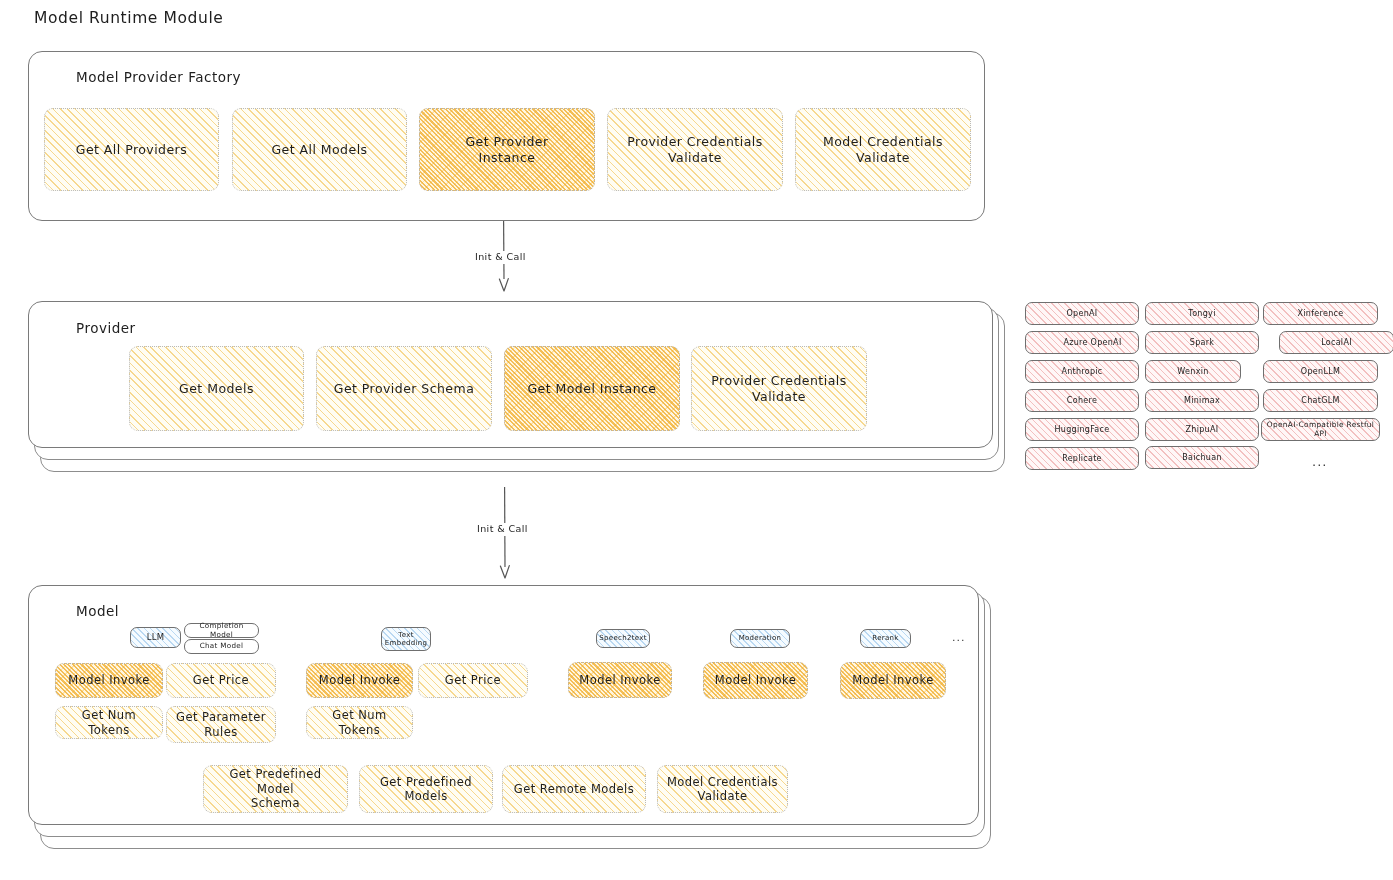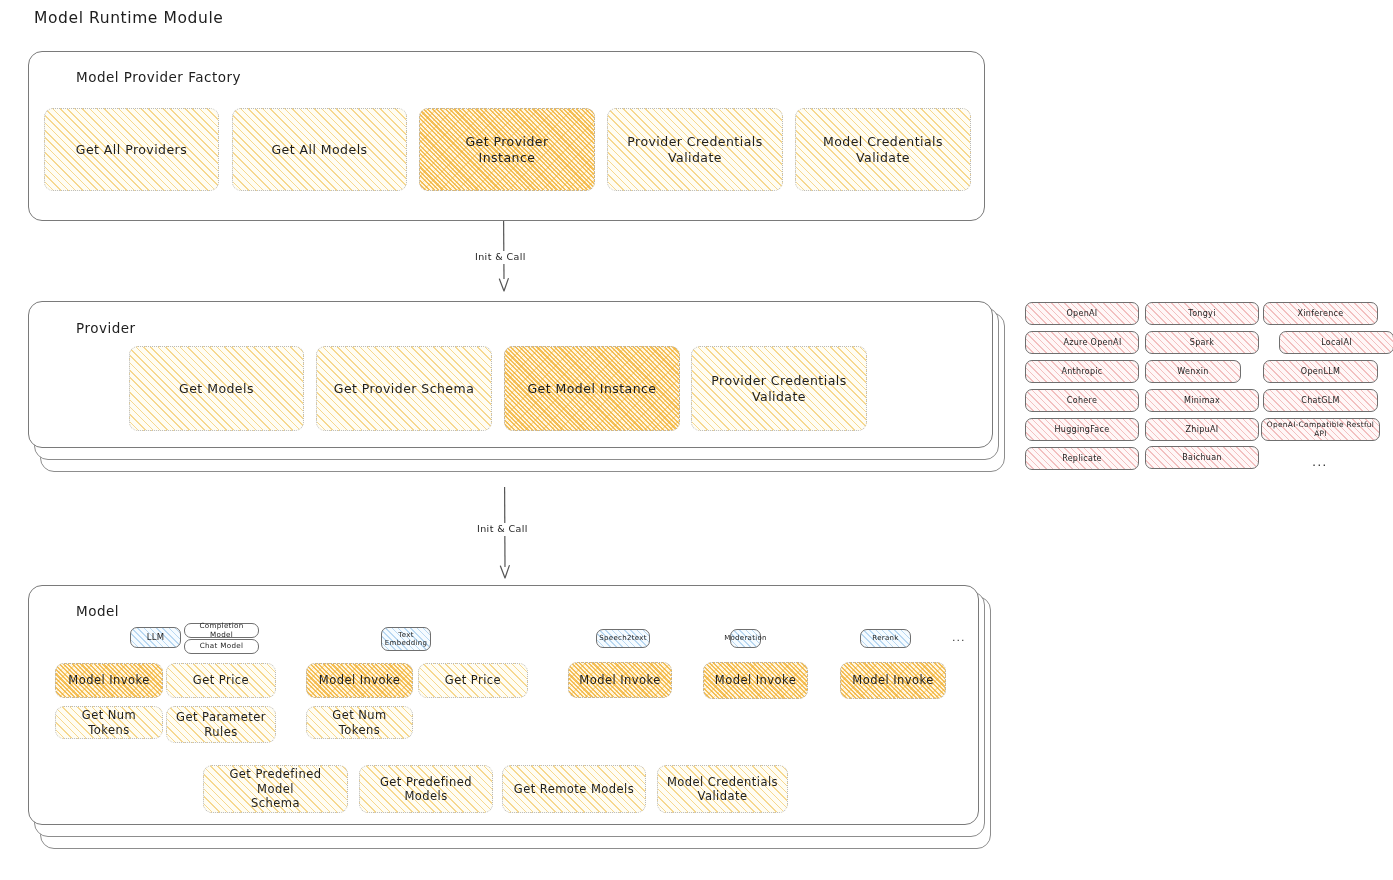--- a/index.html
+++ b/index.html
@@ -265,21 +265,21 @@
   <div class="tag fill-blue hand" style="left:381px; top:627px; width:50px; height:24px; font-size:7px;">Text
 Embedding</div>
 
   <div class="box fill-orange hand" style="left:306px; top:663px; width:107px; height:35px; font-size:11.5px;">Model Invoke</div>
   <div class="box fill-yellow hand" style="left:418px; top:663px; width:110px; height:35px; font-size:11.5px;">Get Price</div>
   <div class="box fill-yellow hand" style="left:306px; top:706px; width:107px; height:33px; font-size:11.5px;">Get Num Tokens</div>
 
   <div class="tag fill-blue hand" style="left:596px; top:629px; width:54px; height:19px; font-size:7px;">Speech2text</div>
   <div class="box fill-orange hand" style="left:568px; top:662px; width:104px; height:36px; font-size:11.5px;">Model Invoke</div>
 
-  <div class="tag fill-blue hand" style="left:730px; top:629px; width:31px; height:19px; font-size:7px;">Moderation</div>
+  <div class="tag fill-blue hand" style="left:730px; top:629px; width:60px; height:19px; font-size:7px;">Moderation</div>
   <div class="box fill-orange hand" style="left:703px; top:662px; width:105px; height:37px; font-size:11.5px;">Model Invoke</div>
 
   <div class="tag fill-blue hand" style="left:860px; top:629px; width:51px; height:19px; font-size:7px;">Rerank</div>
   <div class="box fill-orange hand" style="left:840px; top:662px; width:106px; height:37px; font-size:11.5px;">Model Invoke</div>
 
   <div class="ellipsis hand" style="left:952px; top:632px; font-size:11px;">...</div>
 
   <div class="box fill-yellow hand" style="left:203px; top:765px; width:145px; height:48px; font-size:11.5px;">Get Predefined Model
 Schema</div>
   <div class="box fill-yellow hand" style="left:359px; top:765px; width:134px; height:48px; font-size:11.5px;">Get Predefined

